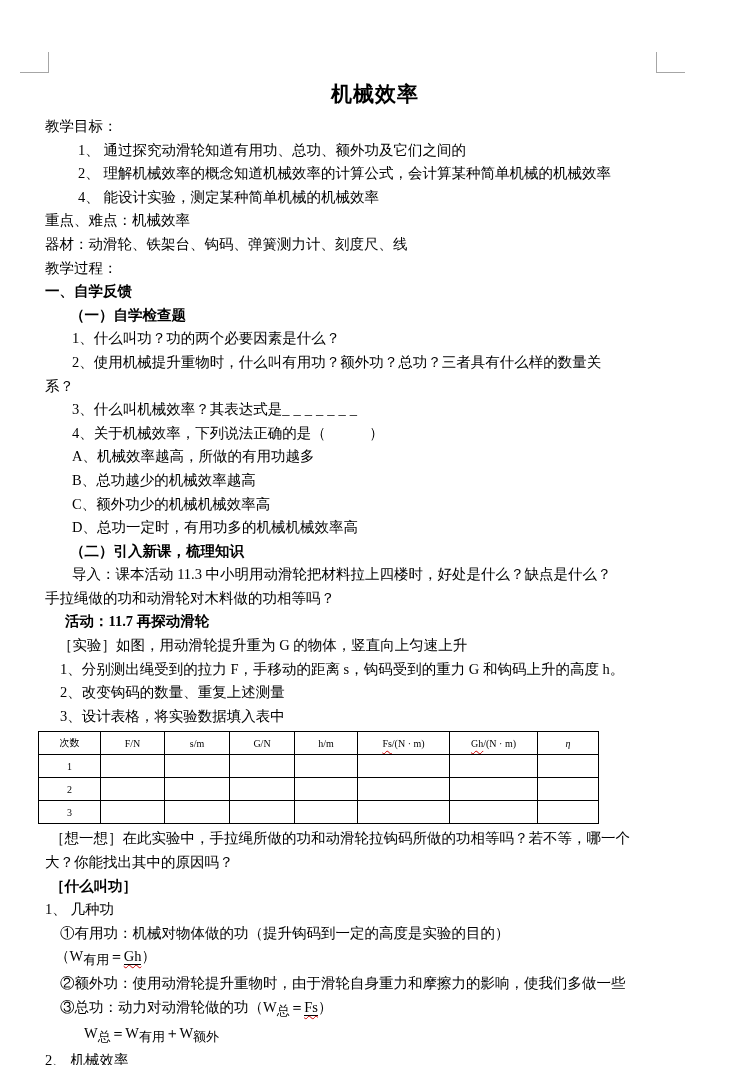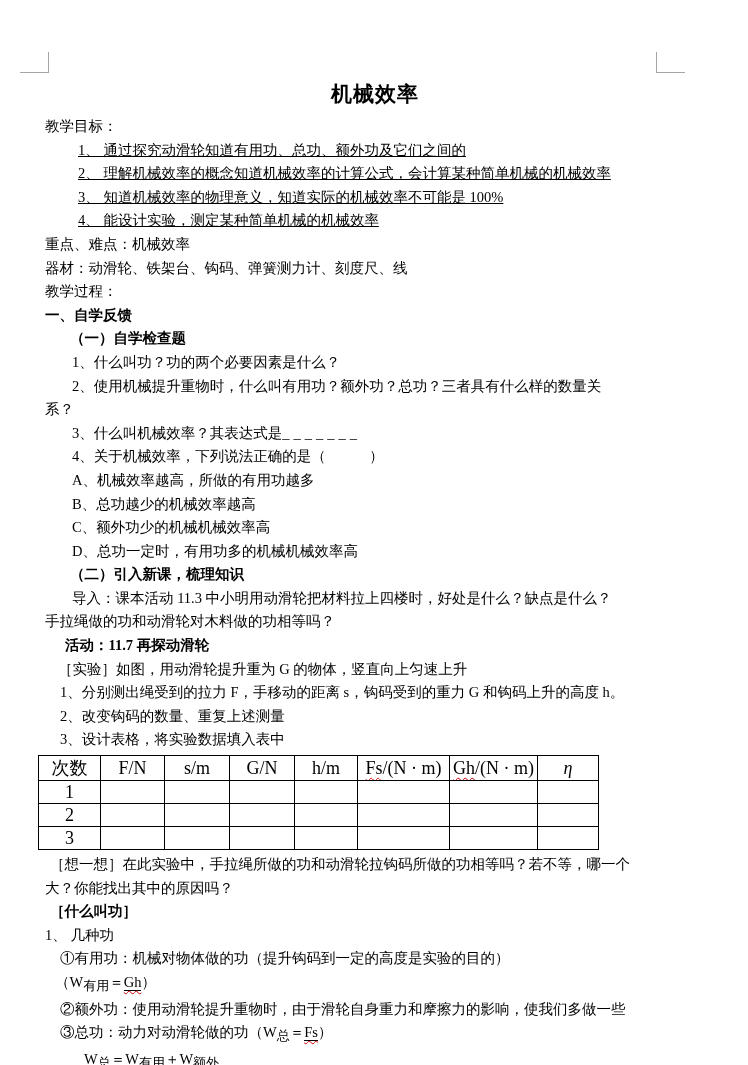--- a/index.html
+++ b/index.html
@@ -14,48 +14,47 @@
   .crop.tr{left:656px;top:4px;border-left:1px solid #a6a6a6;border-bottom:1px solid #a6a6a6;}
   .crop.bl{left:20px;top:1044px;border-right:1px solid #a6a6a6;border-top:1px solid #a6a6a6;}
   .crop.br{left:656px;top:1044px;border-left:1px solid #a6a6a6;border-top:1px solid #a6a6a6;}
   .content{position:absolute;left:45px;top:33px;width:660px;}
   .title{font-size:21px;font-weight:bold;text-align:center;line-height:26px;margin-bottom:8px;letter-spacing:1px;}
   .ln{font-size:14.5px;line-height:23.6px;min-height:23.6px;white-space:nowrap;}
   .b{font-weight:bold;}
   .p5{padding-left:5px;}   .p10{padding-left:10px;}
   .p13{padding-left:13px;} .p15{padding-left:15px;}
   .p20{padding-left:20px;} .p25{padding-left:25px;}
-  .p27{padding-left:27px;} .p33{padding-left:33px;text-decoration:underline;}
+  .p27{padding-left:27px;} .p33{padding-left:33px;}
   .p39{padding-left:39px;}
   .sub{font-size:13px;vertical-align:-3px;}
   .wv{text-decoration-line:underline;text-decoration-style:wavy;text-decoration-color:#cc0000;text-decoration-thickness:1px;text-underline-offset:3px;}
   .bu{border-bottom:1px solid #000;}
   .blank{letter-spacing:4px;}
   table.tbl{border-collapse:collapse;margin:3px 0 3px -7px;table-layout:fixed;}
-  table.tbl td{border:1px solid #000;height:22px;text-align:center;font-size:18px;padding:0;overflow:hidden;}
+  table.tbl td{border:1px solid #000;height:22px;text-align:center;font-size:10px;padding:0;overflow:hidden;}
   .eta{font-style:italic;}
 </style>
 </head>
 <body>
 
 <div class="page">
 
   <div class="crop tl"></div>
   <div class="crop tr"></div>
   <div class="crop bl"></div>
   <div class="crop br"></div>
 
   <div class="content">
 
     <div class="title">机械效率</div>
 
     <div class="ln">教学目标：</div>
     <div class="ln p33">1、 通过探究动滑轮知道有用功、总功、额外功及它们之间的</div>
     <div class="ln p33">2、 理解机械效率的概念知道机械效率的计算公式，会计算某种简单机械的机械效率</div>
-    <div class="ln p33">3、 知道机械效率的物理意义，知道实际的机械效率不可能是 100%</div>
     <div class="ln p33">4、 能设计实验，测定某种简单机械的机械效率</div>
     <div class="ln">重点、难点：机械效率</div>
     <div class="ln">器材：动滑轮、铁架台、钩码、弹簧测力计、刻度尺、线</div>
     <div class="ln">教学过程：</div>
     <div class="ln b">一、自学反馈</div>
     <div class="ln b p25">（一）自学检查题</div>
     <div class="ln p27">1、什么叫功？功的两个必要因素是什么？</div>
     <div class="ln p27">2、使用机械提升重物时，什么叫有用功？额外功？总功？三者具有什么样的数量关</div>
     <div class="ln">系？</div>
     <div class="ln p27"><span>3、什么叫机械效率？其表达式是</span><span class="blank">_______</span></div>

